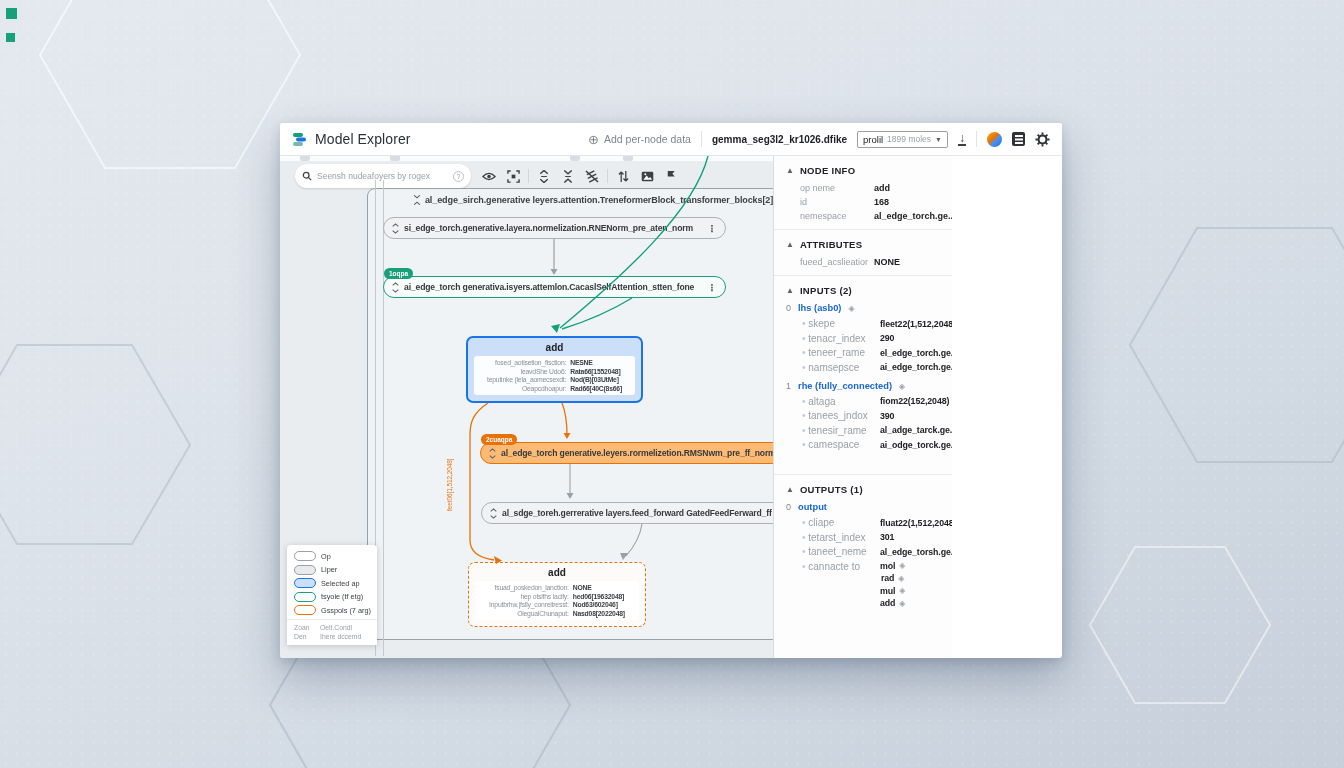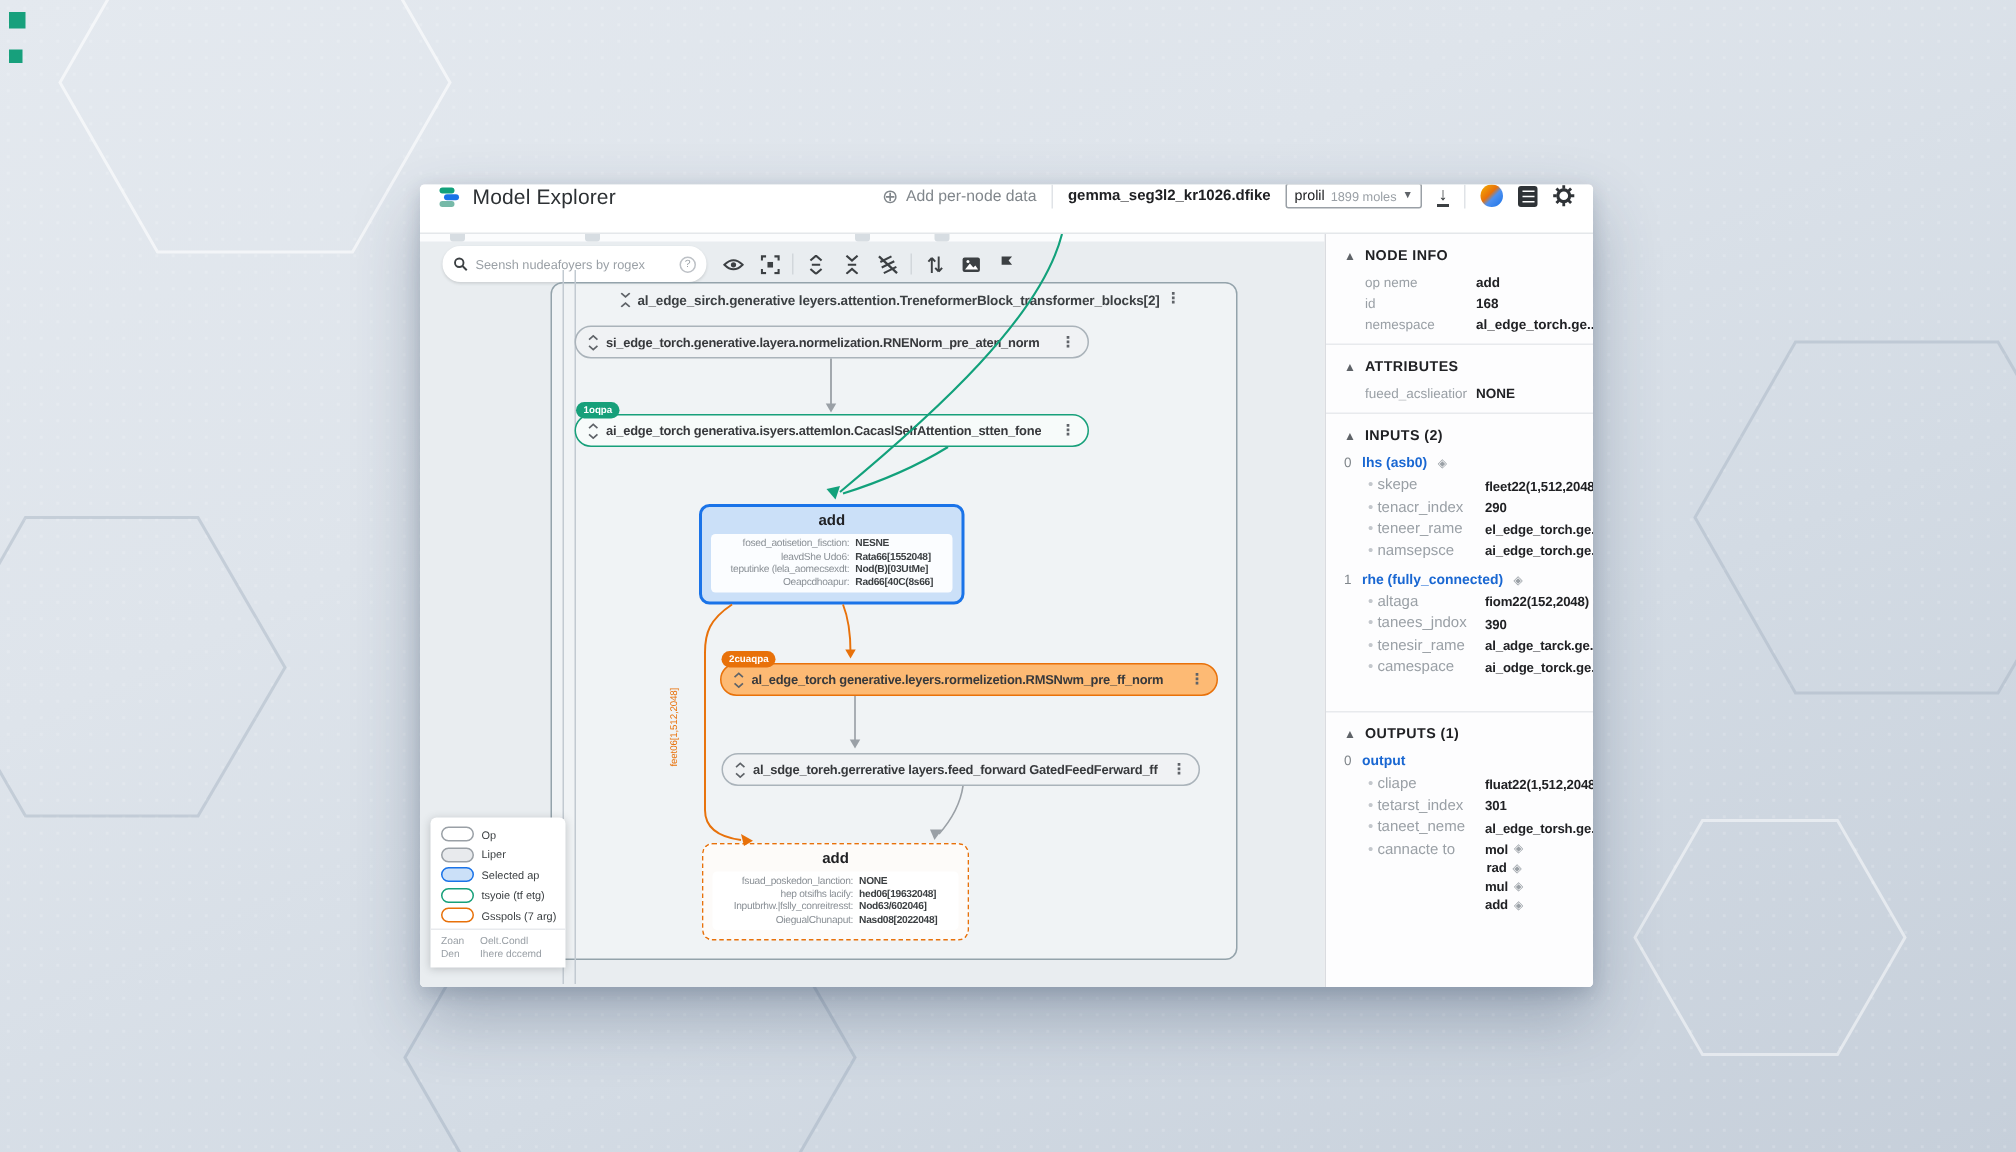--- a/index.html
+++ b/index.html
@@ -19,21 +19,21 @@
 
   
   .window{
     position:absolute; left:280px; top:123px; width:782px; height:535px;
     background:#fff; border-radius:3px;
     box-shadow:0 20px 45px rgba(35,55,85,.30), 0 4px 12px rgba(35,55,85,.18);
     overflow:hidden;
   }
   .appbar{
     height:31px; background:#fff; border-bottom:1px solid #e4e7ea;
-    display:flex; align-items:flex-end; padding:16px 12px; position:relative; z-index:5;
+    display:flex; align-items:center; padding:16px 12px; position:relative; z-index:5;
   }
   .brand{ display:flex; align-items:center; gap:7px; }
   .brand-title{ font-size:14px; font-weight:500; color:#2d3134; letter-spacing:.1px; }
   .appbar-right{ margin-left:auto; display:flex; align-items:center; gap:10px; }
   .add-data{ display:flex; align-items:center; gap:5px; color:#80868b; font-size:10.5px; cursor:pointer; }
   .plus-circle{ font-size:13px; color:#80868b; line-height:1; }
   .vdiv{ width:1px; height:16px; background:#e0e3e7; }
   .model-name{ font-size:10px; font-weight:700; color:#202124; }
   .profile-dd{
     display:flex; align-items:center; gap:4px; border:1px solid #9aa0a6; border-radius:2px;
@@ -45,21 +45,21 @@
   .dl-icon{ font-size:12px; color:#3c4043; border-bottom:2px solid #3c4043; line-height:1.05; padding:0 1px; cursor:pointer; }
   .globe{ width:15px; height:15px; border-radius:50%;
     background:linear-gradient(135deg,#f6b300 0%,#e8710a 42%,#4d90f0 58%,#1a73e8 100%); cursor:pointer;}
   .doc-icon{ width:13px; height:14px; background:#2f3337; border-radius:2px; position:relative; cursor:pointer;}
   .doc-icon::before{ content:""; position:absolute; left:2.5px; right:2.5px; top:3px; height:1.5px;
     background:#fff; box-shadow:0 3.5px 0 #fff, 0 7px 0 #fff; }
 
   
   .main{ display:flex; height:504px; }
   .canvas{
-    position:relative; width:603px; height:504px; background:#e9edf0; overflow:hidden;
+    position:relative; width:493px; height:504px; background:#e9edf0; overflow:hidden;
   }
   .canvas-topstrip{ position:absolute; left:0; top:0; width:100%; height:5px; background:#fbfcfd; }
   .tabstub{ position:absolute; top:0; height:5px; width:10px; background:#d7dde2; border-radius:0 0 2px 2px; }
 
   
   .searchbar{
     position:absolute; left:15px; top:8px; width:176px; height:24px; background:#fff;
     border-radius:12px; box-shadow:0 1px 2px rgba(60,64,67,.18); display:flex; align-items:center;
     padding:0 7px; gap:5px;
   }

